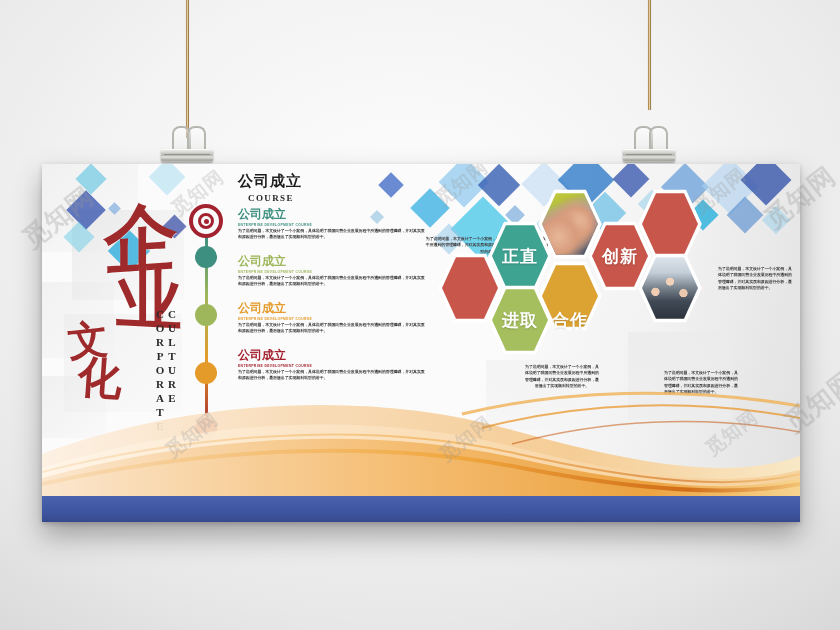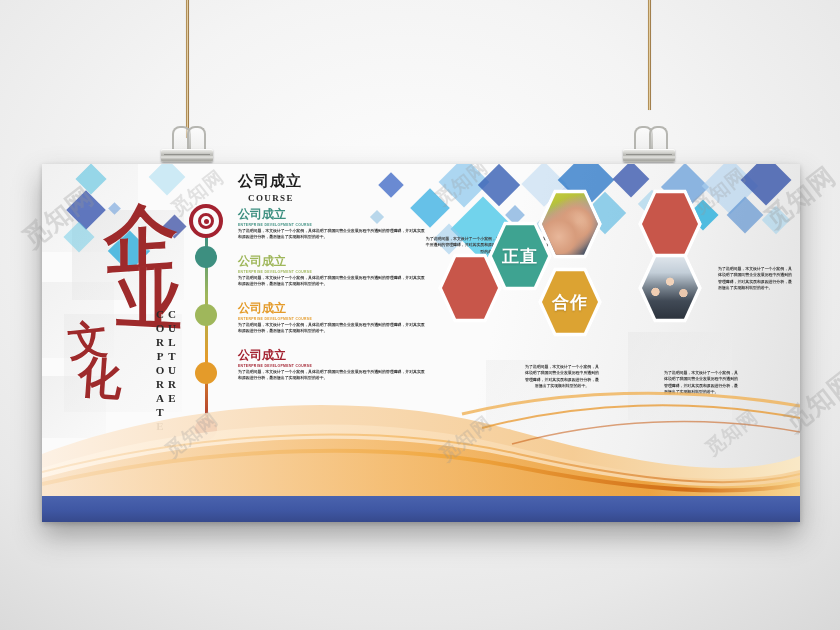--- a/index.html
+++ b/index.html
@@ -226,27 +226,37 @@
     </div>
 
     <div class="hex" style="left:496px;top:24px;width:64px;height:72px;">
       <div class="ring"></div>
       <div class="photo" style="background:
              radial-gradient(circle at 30% 70%, #e8b79a 0%, #d79c7c 28%, rgba(0,0,0,0) 52%),
              radial-gradient(circle at 62% 48%, #f0c6a8 0%, #d79c7c 30%, rgba(0,0,0,0) 58%),
              linear-gradient(160deg,#c9cf3e 0%,#b8c23a 18%,#8fa0b2 42%,#5d6b80 70%,#3b4657 100%);"></div>
     </div>
 
-    <div class="hex" style="left:496px;top:102px;width:64px;height:72px;">
+    <div class="hex" style="left:496px;top:96px;width:64px;height:72px;align-items:flex-end;">
       <div class="ring"></div>
       <div class="fill" style="background:#dca332;"></div>
       <span class="lbl">合作</span>
     </div>
 
-
+    <div class="hex" style="left:446px;top:120px;width:64px;height:72px;">
+      <div class="ring"></div>
+      <div class="fill" style="background:#a6bf5e;"></div>
+      <span class="lbl">进取</span>
+    </div>
+
+    <div class="hex" style="left:546px;top:56px;width:64px;height:72px;">
+      <div class="ring"></div>
+      <div class="fill" style="background:#c8564a;"></div>
+      <span class="lbl">创新</span>
+    </div>
 
     <div class="hex" style="left:596px;top:24px;width:64px;height:72px;">
       <div class="ring"></div>
       <div class="fill" style="background:#c8564a;"></div>
     </div>
 
     <div class="hex" style="left:596px;top:88px;width:64px;height:72px;">
       <div class="ring"></div>
       <div class="photo" style="background:
              radial-gradient(circle at 24% 56%, #f0cdb2 0%, #f0cdb2 7%, rgba(0,0,0,0) 8%),

